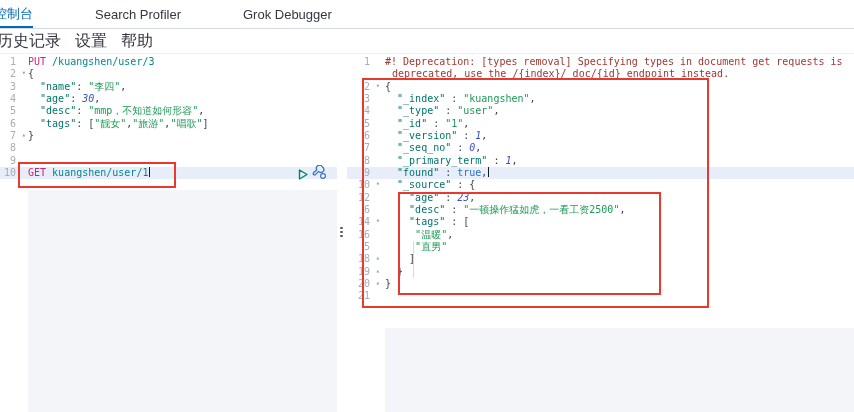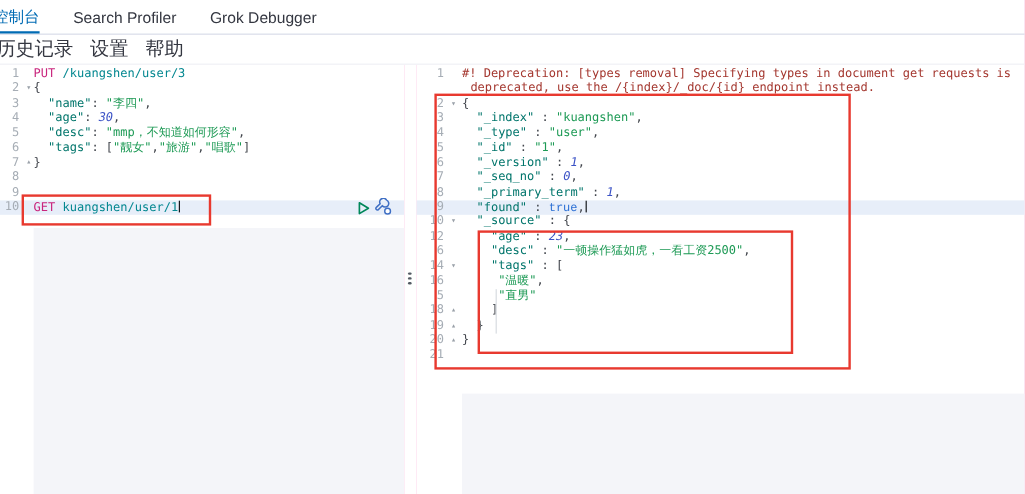--- a/index.html
+++ b/index.html
@@ -1,22 +1,22 @@
 <!DOCTYPE html>
 <html><head>
 <meta charset="utf-8">
 <style>
   html,body{margin:0;padding:0;background:#fff;}
-  #app{position:relative;width:854px;height:412px;overflow:hidden;background:#f9a8d4;
+  #app{position:relative;width:854px;height:412px;overflow:hidden;background:#4c1d95;
        font-family:"Liberation Sans","DejaVu Sans",sans-serif;}
 
   
   .tabs{position:absolute;left:0;top:0;right:0;height:28px;display:flex;align-items:stretch;
         border-bottom:1px solid #d3dae6;background:#fff;}
-  .tab{display:flex;align-items:center;font-size:13px;color:#343741;margin-right:28px;cursor:pointer;}
+  .tab{display:flex;align-items:center;font-size:13px;color:#343741;margin-right:28px;cursor:pointer;margin-left:34px;}
   .tab.active{color:#006bb4;box-shadow:inset 0 -2px 0 #006bb4;margin-left:-6px;}
 
   
   .menus{position:absolute;left:0;top:29px;right:0;height:24px;display:flex;align-items:center;
          font-size:16px;color:#343741;background:#fff;border-bottom:1px solid #eef1f6;}
   .menu-item{margin-right:14px;cursor:pointer;}
   .menu-item:first-child{margin-left:-3px;}
 
   
   .panel{position:absolute;top:54px;bottom:0;background:#fff;overflow:hidden;}
@@ -31,21 +31,21 @@
   .code{flex:1;overflow:hidden;}
   .code.wrapind{padding-left:7px;}
   .fold{position:absolute;right:2px;top:-1px;font-size:7px;color:#9aa1a9;}
   #right-panel .fold{right:5px;}
 
   .tk-method{color:#c9257d;}
   .tk-url{color:#038790;}
   .tk-key{color:#00756b;}
   .tk-str{color:#1d9a55;}
   .tk-num{color:#3c53c6;font-style:italic;}
-  .tk-bool{color:#2b6fd4;font-family:Liberation Mono, monospace;}
+  .tk-bool{color:#2b6fd4;}
   .tk-plain{color:#40444b;}
   .tk-warn{color:#a4372f;}
   .tk-cursor{display:inline-block;width:1px;height:10px;background:#15181d;margin-left:1px;vertical-align:-1px;}
 
   .filler{position:absolute;right:0;bottom:0;background:#f4f5f9;}
   #left-filler{left:28px;top:136px;}
   #right-filler{left:38px;top:274px;}
 
   
   .splitter{position:absolute;left:337px;top:54px;width:10px;bottom:0;background:#fff;cursor:col-resize;}

